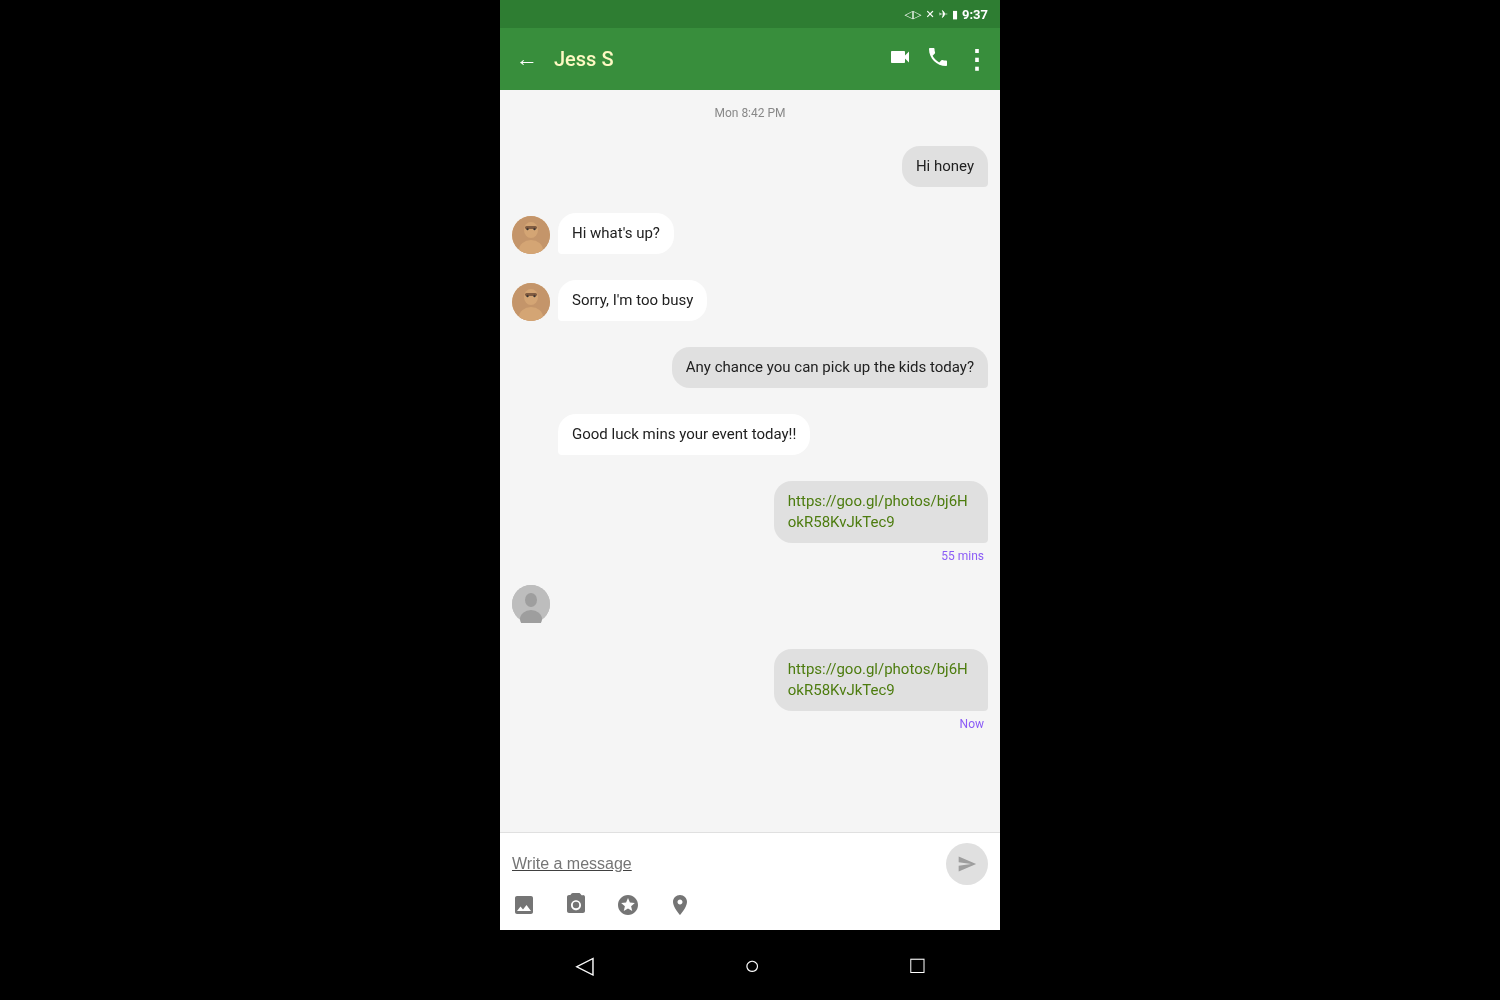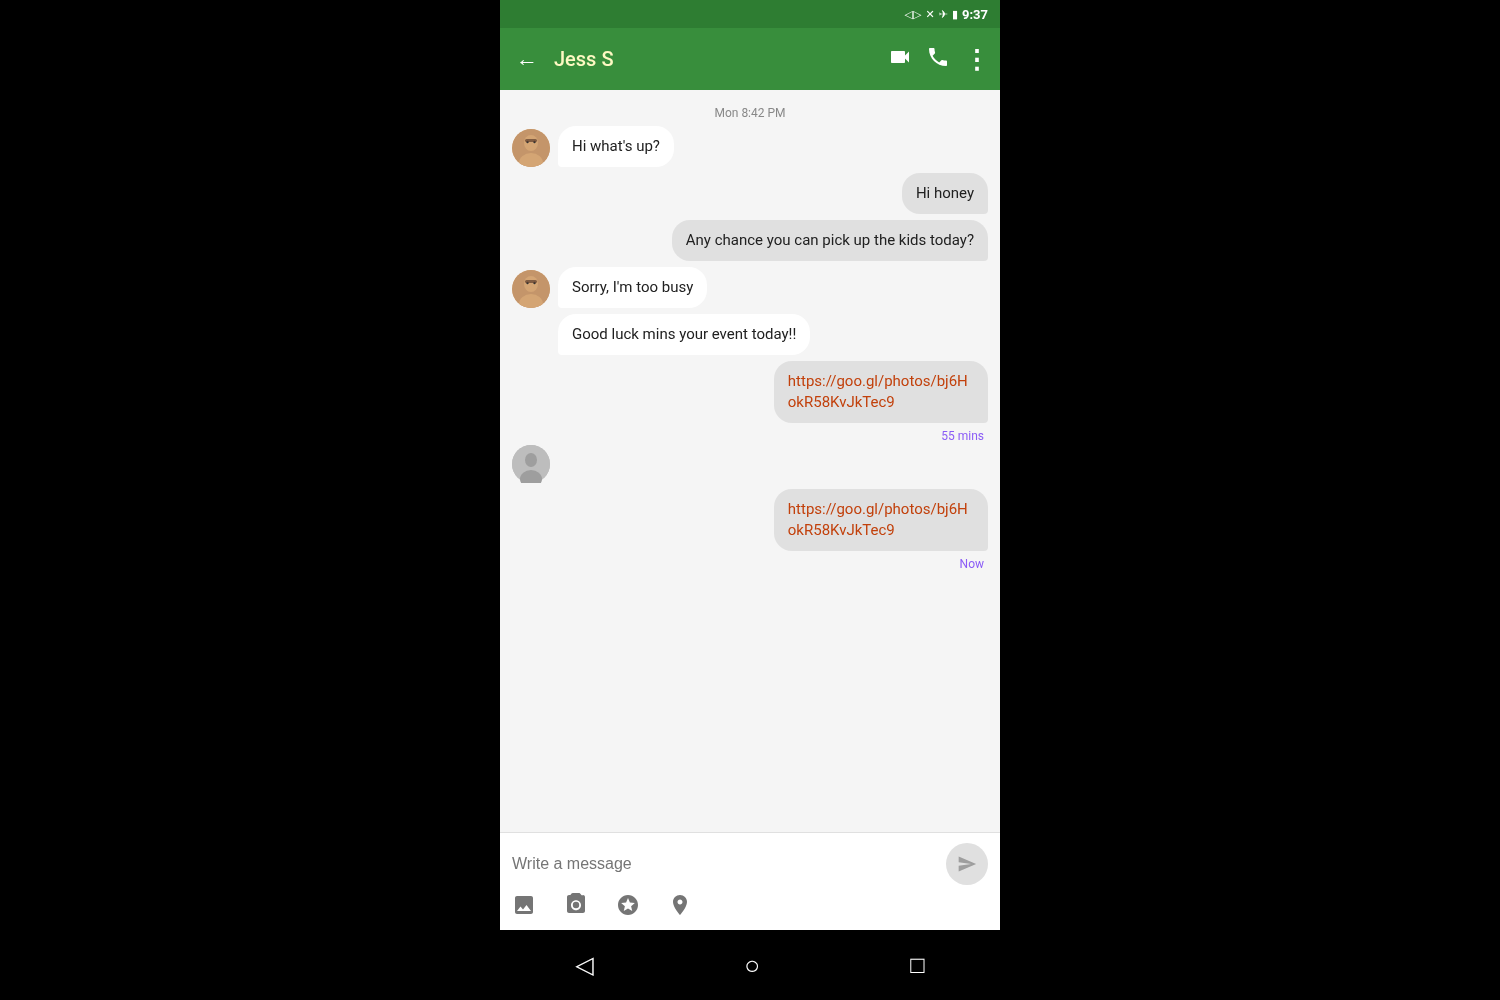--- a/index.html
+++ b/index.html
@@ -83,21 +83,21 @@
       font-size: 22px;
       cursor: pointer;
     }
     
     .chat-area {
       flex: 1;
       overflow-y: auto;
       padding: 10px 12px;
       display: flex;
       flex-direction: column;
-      gap: 2px;
+      gap: 22px;
       background: #f5f5f5;
     }
     .timestamp-center {
       text-align: center;
       color: #888;
       font-size: 12px;
       margin: 6px 0 4px 0;
     }
     
     .message-row {
@@ -123,21 +123,21 @@
       background: #e0e0e0;
       border-bottom-right-radius: 4px;
       color: #212121;
     }
     .bubble.received {
       background: #fff;
       border-bottom-left-radius: 4px;
       color: #212121;
     }
     .bubble a {
-      color: #c2410c;
+      color: #4d7c0f;
       text-decoration: none;
     }
     .timestamp-right {
       text-align: right;
       color: #8b5cf6;
       font-size: 12px;
       margin-top: 2px;
       padding-right: 4px;
     }
     .avatar-spacer {
@@ -155,20 +155,21 @@
       align-items: center;
       margin-bottom: 8px;
     }
     .message-input {
       flex: 1;
       border: none;
       outline: none;
       font-size: 16px;
       color: #404040;
       background: transparent;
+      text-decoration: underline;
     }
     .send-btn {
       width: 42px;
       height: 42px;
       border-radius: 50%;
       background: #e0e0e0;
       display: flex;
       align-items: center;
       justify-content: center;
       cursor: pointer;
@@ -247,57 +248,57 @@
               <path d="M6.62 10.79c1.44 2.83 3.76 5.14 6.59 6.59l2.2-2.2c.27-.27.67-.36 1.02-.24 1.12.37 2.33.57 3.57.57.55 0 1 .45 1 1V20c0 .55-.45 1-1 1-9.39 0-17-7.61-17-17 0-.55.45-1 1-1h3.5c.55 0 1 .45 1 1 0 1.25.2 2.45.57 3.57.11.35.03.74-.25 1.02l-2.2 2.2z"></path>
             </svg>
         </span>
         <span class="toolbar-action-icon" style="font-size:26px;font-weight:bold;">⋮</span>
       </div>
     </div>
 
     <div class="chat-area">
 
       <div class="timestamp-center">Mon 8:42 PM</div>
+
+      <div class="message-row sent">
+        <div class="bubble sent">Hi honey</div>
+      </div>
 
       <div class="message-row received">
         <div class="avatar-face" style="margin-right:8px;flex-shrink:0;">
           <svg viewBox="0 0 38 38" xmlns="http://www.w3.org/2000/svg">
             <circle cx="19" cy="19" r="19" fill="#c4956a"></circle>
             <ellipse cx="19" cy="14" rx="7" ry="8" fill="#d4a574"></ellipse>
             <ellipse cx="19" cy="34" rx="12" ry="10" fill="#d4a574"></ellipse>
             <circle cx="15.5" cy="13" r="1.2" fill="#333"></circle>
             <circle cx="22.5" cy="13" r="1.2" fill="#333"></circle>
             <rect x="13" y="10" width="12" height="3" rx="1.5" fill="#5c3d2e" opacity="0.7"></rect>
           </svg>
         </div>
         <div class="bubble received">Hi what's up?</div>
       </div>
 
-      <div class="message-row sent">
-        <div class="bubble sent">Hi honey</div>
-      </div>
-
-      <div class="message-row sent">
-        <div class="bubble sent">Any chance you can pick up the kids today?</div>
-      </div>
-
       <div class="message-row received">
         <div class="avatar-face" style="margin-right:8px;flex-shrink:0;">
           <svg viewBox="0 0 38 38" xmlns="http://www.w3.org/2000/svg">
             <circle cx="19" cy="19" r="19" fill="#c4956a"></circle>
             <ellipse cx="19" cy="14" rx="7" ry="8" fill="#d4a574"></ellipse>
             <ellipse cx="19" cy="34" rx="12" ry="10" fill="#d4a574"></ellipse>
             <circle cx="15.5" cy="13" r="1.2" fill="#333"></circle>
             <circle cx="22.5" cy="13" r="1.2" fill="#333"></circle>
             <rect x="13" y="10" width="12" height="3" rx="1.5" fill="#5c3d2e" opacity="0.7"></rect>
           </svg>
         </div>
         <div class="bubble received">Sorry, I'm too busy</div>
       </div>
 
+      <div class="message-row sent">
+        <div class="bubble sent">Any chance you can pick up the kids today?</div>
+      </div>
+
       <div class="message-row received">
         <div class="avatar-spacer"></div>
         <div class="bubble received">Good luck mins your event today!!</div>
       </div>
 
       <div style="display:flex;flex-direction:column;align-items:flex-end;">
         <div class="message-row sent">
           <div class="bubble sent">
             <a href="#">https://goo.gl/photos/bj6HokR58KvJkTec9</a>
           </div>

